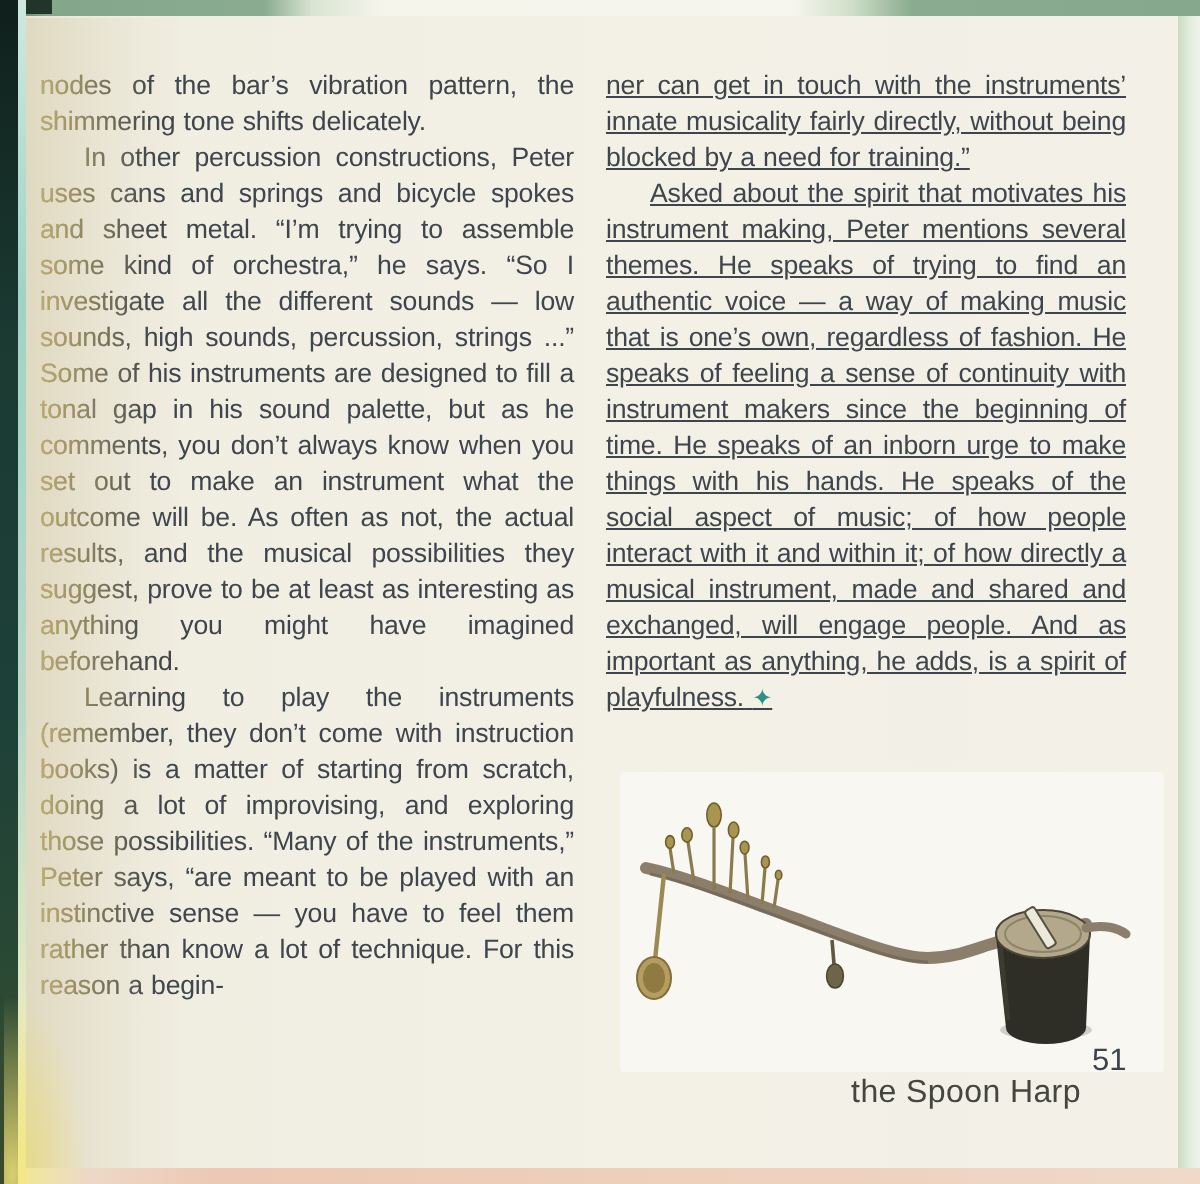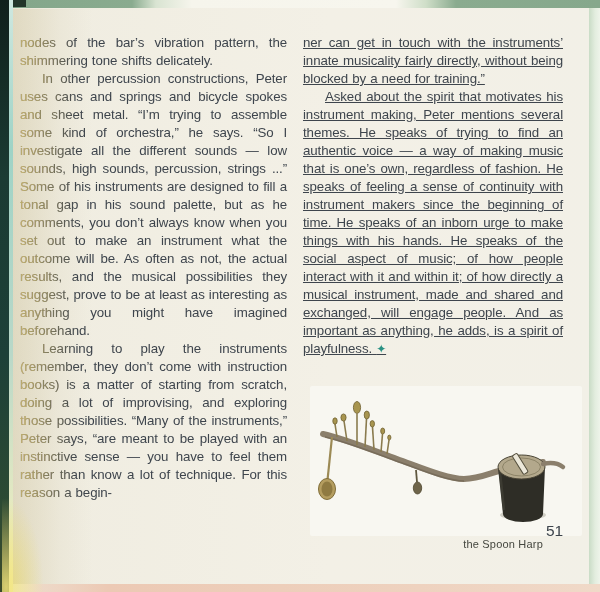--- a/index.html
+++ b/index.html
@@ -33,22 +33,22 @@
   
   .fade-lighten{position:absolute;left:13px;top:9px;width:62px;height:575px;z-index:5;
     pointer-events:none;mix-blend-mode:lighten;
     background:linear-gradient(90deg,rgba(206,188,118,0.95) 0%,rgba(206,188,118,0.6) 40%,rgba(206,188,118,0) 100%);}
   .fade-tint{position:absolute;left:13px;top:9px;width:80px;height:575px;z-index:4;
     pointer-events:none;background:linear-gradient(90deg,rgba(160,140,70,0.14),rgba(160,140,70,0) 100%);}
   
   .photo-plate{position:absolute;left:310px;top:386px;width:272px;height:150px;
     background:#f8f7f1;border-radius:2px;}
   .photo-plate svg{position:absolute;left:2px;top:2px;}
-  .caption{position:absolute;left:423px;top:538px;width:120px;text-align:right;
-    font-size:11px;color:#45473f;letter-spacing:0.2px;}
+  .caption{position:absolute;left:423px;top:538px;width:120px;text-align:center;
+    font-size:16px;color:#45473f;letter-spacing:0.2px;}
   .page-number{position:absolute;left:546px;top:522px;font-size:15.5px;color:#3c434b;}
 </style>
 </head>
 <body>
 
 <div class="page">
 
   <div class="edge-top"></div>
   <div class="corner-dark"></div>
   <div class="edge-left"></div>

